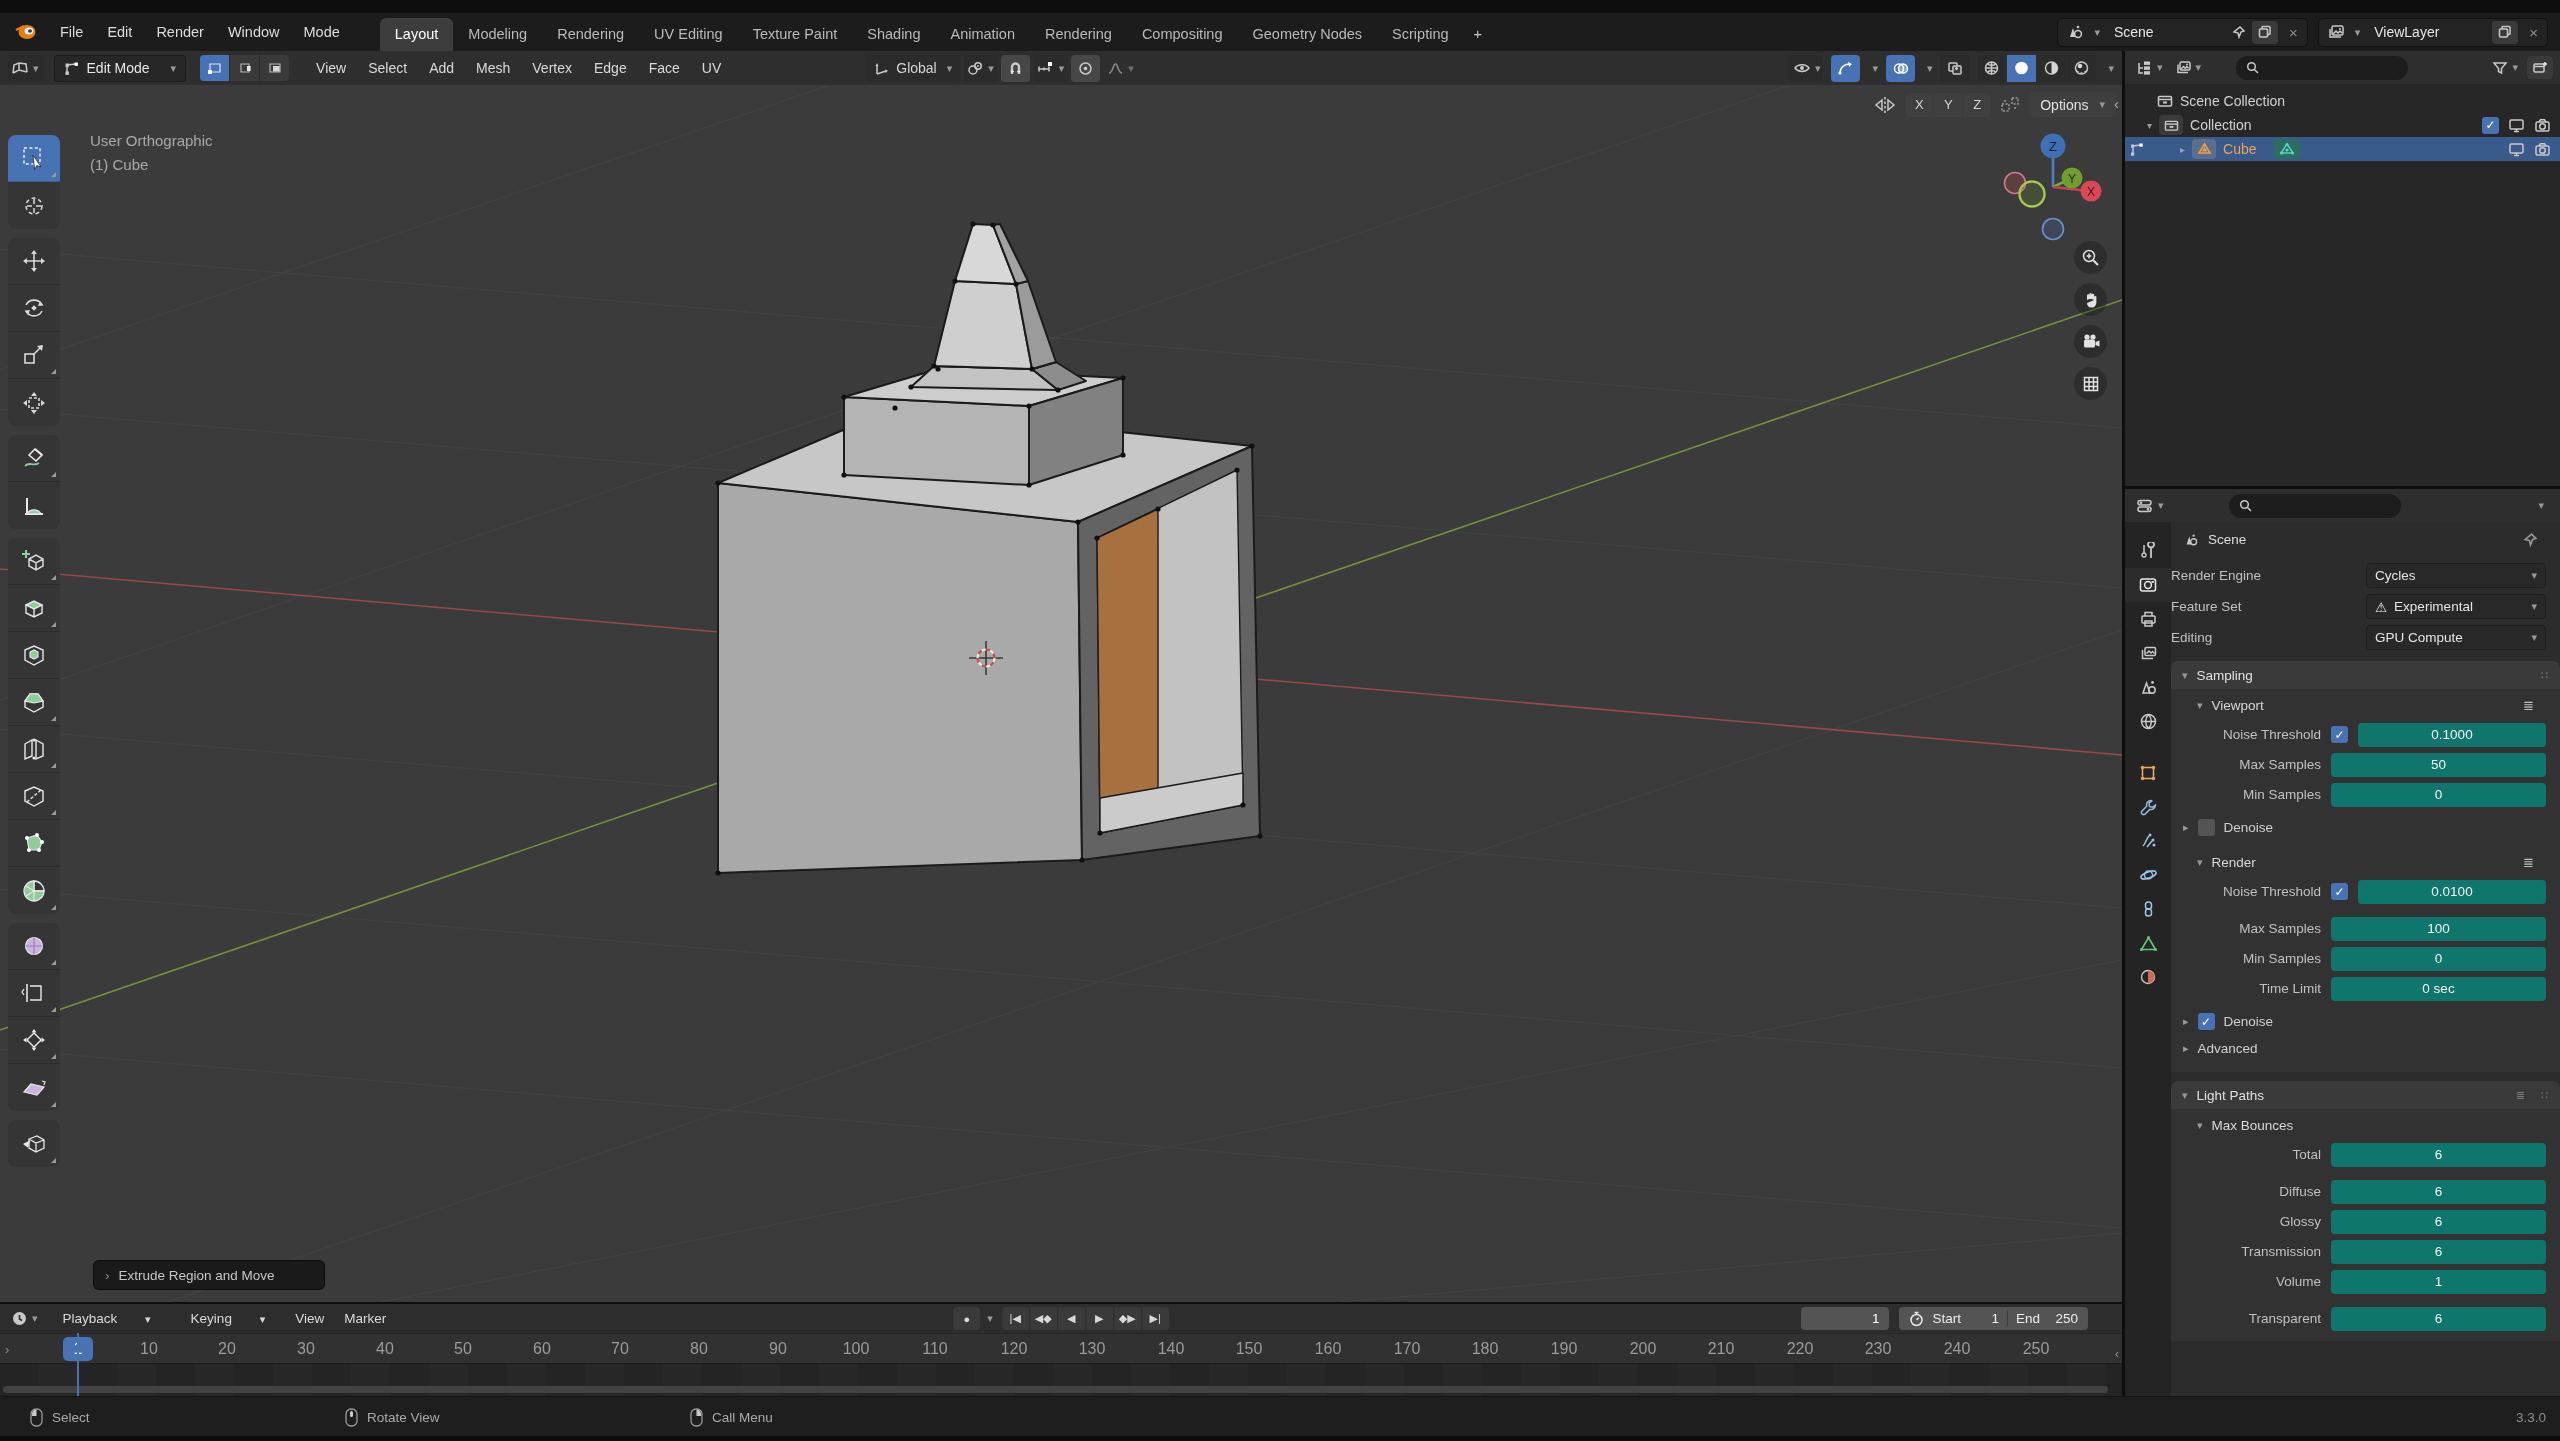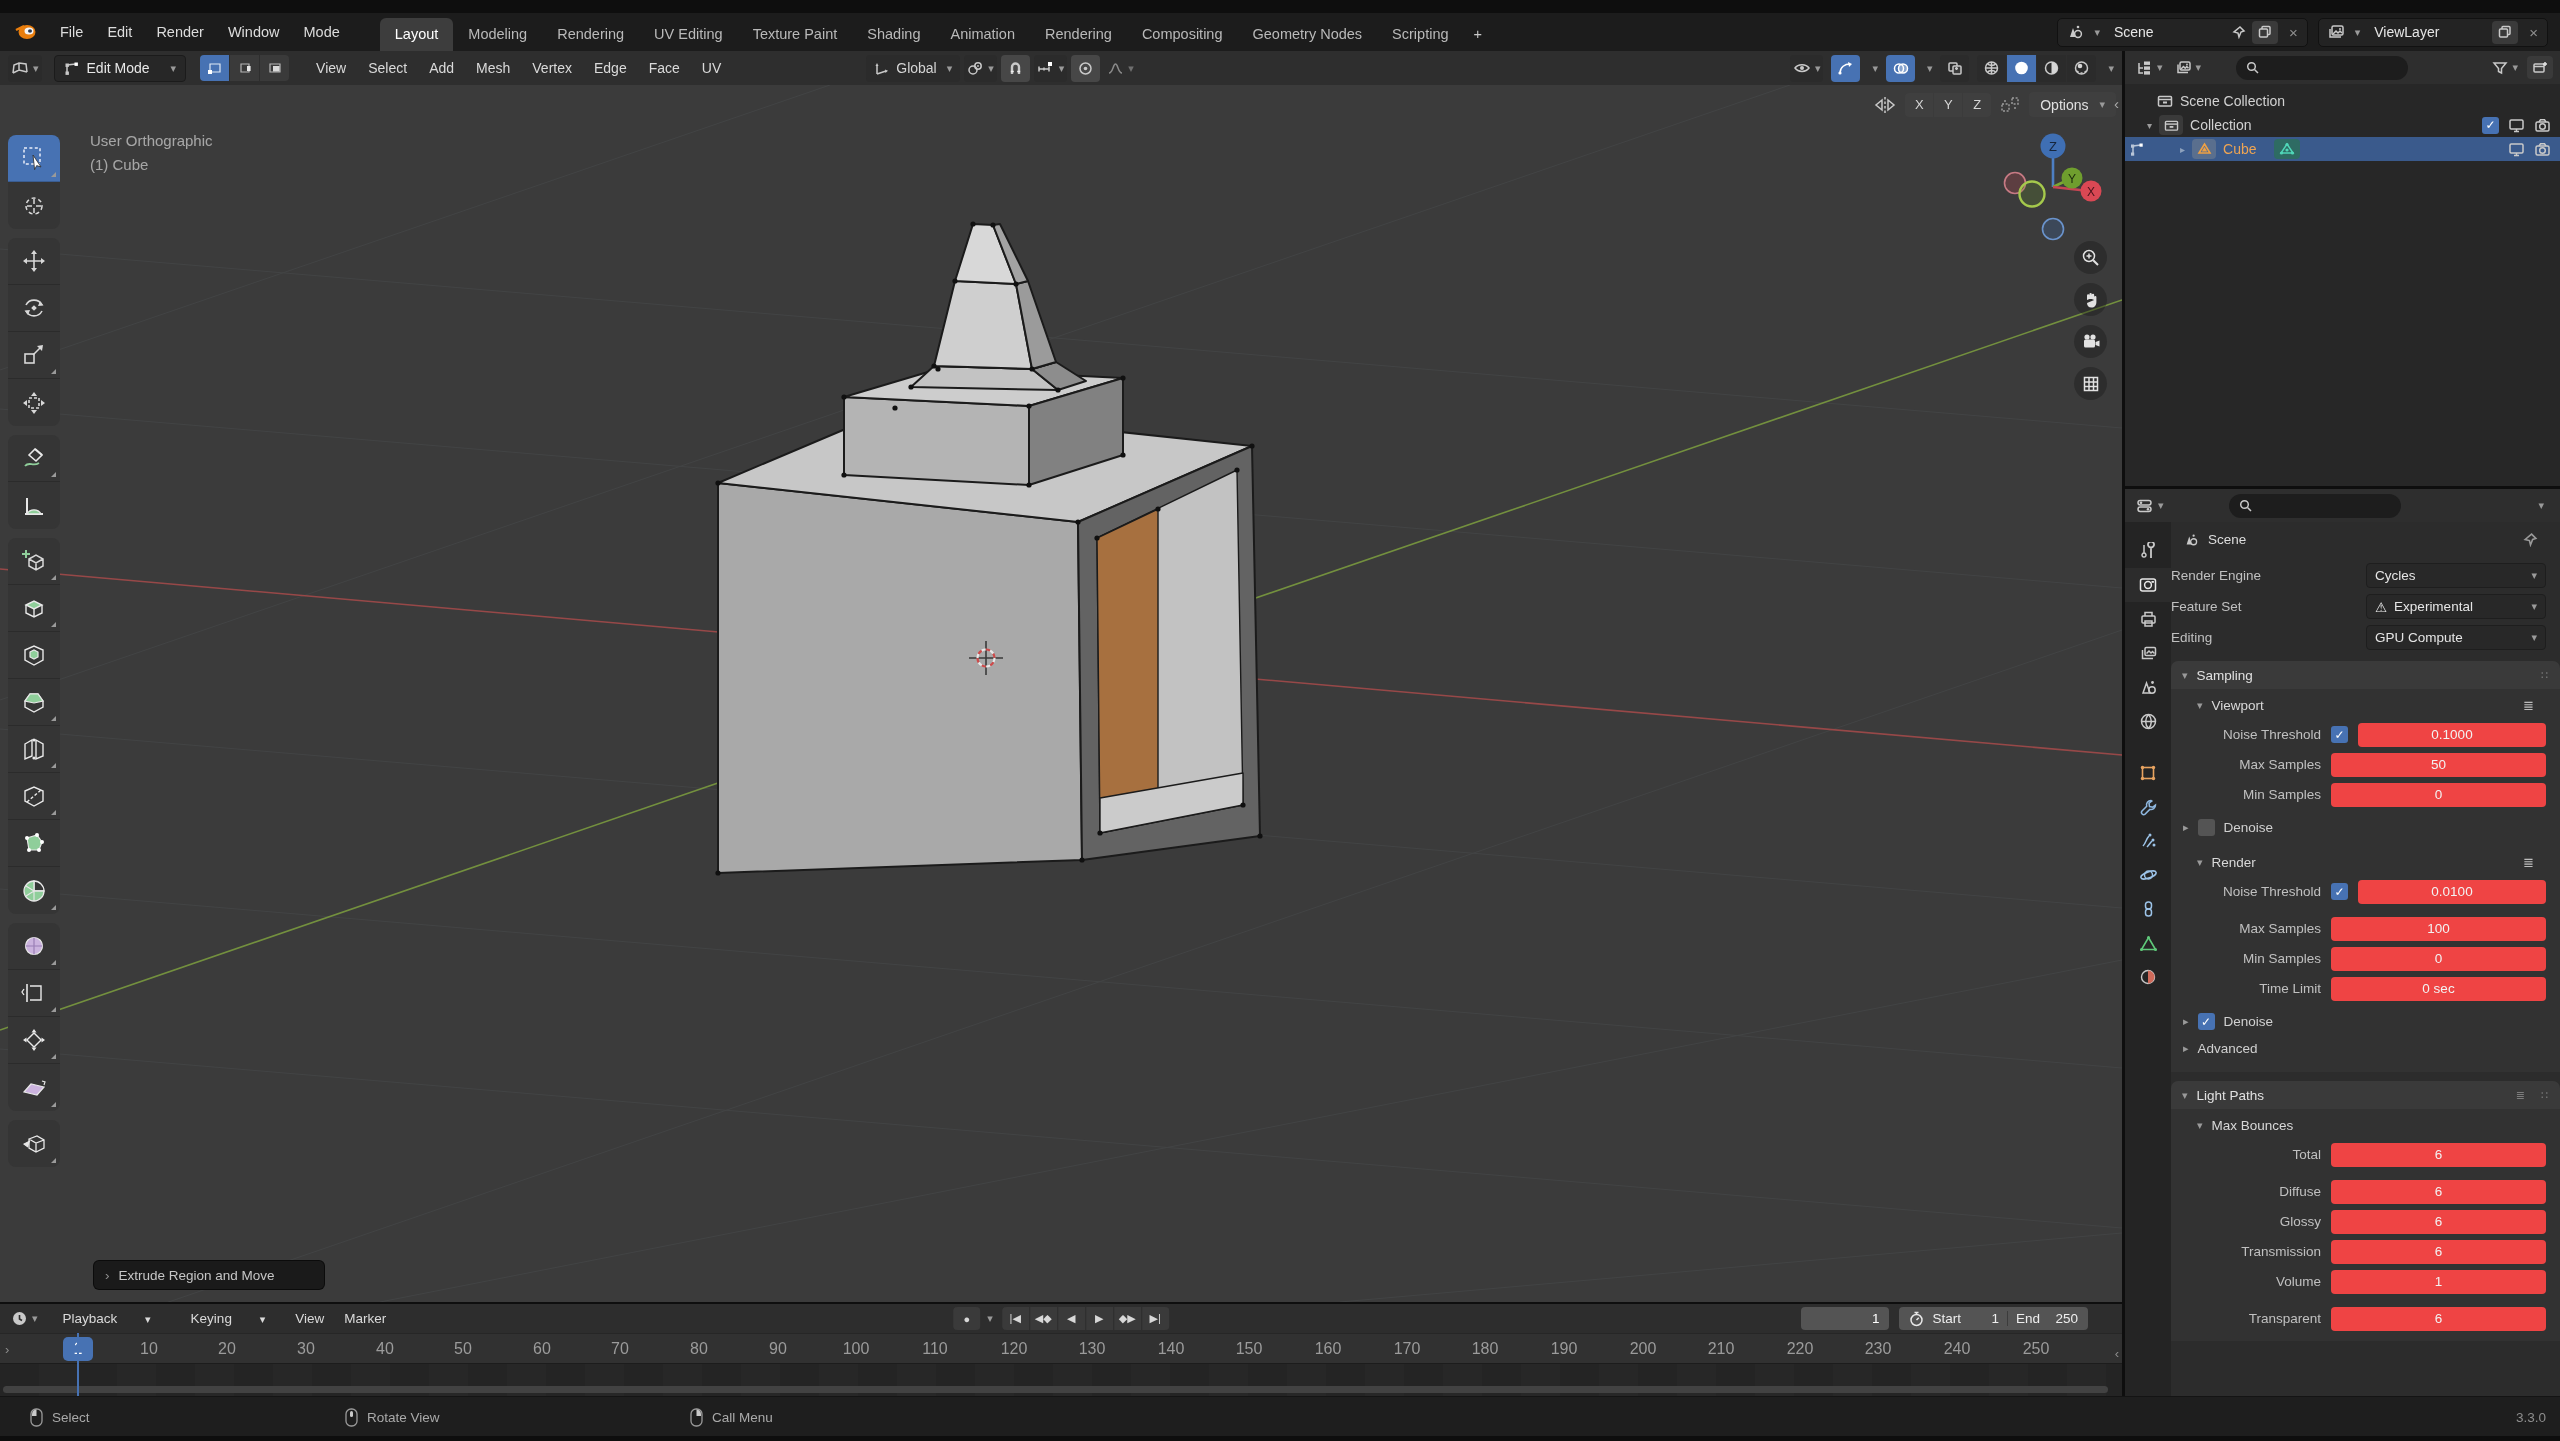--- a/index.html
+++ b/index.html
@@ -106,21 +106,21 @@
   .pptab.gap { height:18px; }
   .pp-content { position:absolute; left:46px; right:0; top:33px; bottom:0; font-size:13.5px; color:#c6c6c6; }
   .crumb { display:flex; align-items:center; gap:9px; padding:10px 12px 8px; color:#dedede; }
   .toprows { padding:8px 14px 2px 0; display:flex; flex-direction:column; gap:6px; }
   .prow { display:flex; align-items:center; gap:10px; height:25px; }
   .plabel { width:185px; color:#c0c0c0; flex:none; }
   .plabel2 { width:150px; text-align:right; color:#c0c0c0; flex:none; }
   .dropdown { flex:1; height:25px; background:#282828; border:1px solid #1e1e1e; border-radius:4px;
               display:flex; align-items:center; padding:0 8px; gap:7px; color:#e5e5e5; }
   .dropdown .cv { margin-left:auto; }
-  .slider { flex:1; height:24px; background:#ef4444; border-radius:4px; display:flex;
+  .slider { flex:1; height:24px; background:#0f766e; border-radius:4px; display:flex;
             align-items:center; justify-content:center; color:#f2f2f2; }
   .panel { margin-top:9px; }
   .phead { height:28px; background:#3a3a3a; border-radius:7px 7px 0 0; display:flex; align-items:center;
            gap:9px; padding:0 11px; color:#e0e0e0; }
   .phead .grip { margin-left:auto; color:#7d7d7d; letter-spacing:1px; font-size:11px; }
   .pbody { background:#323232; padding:2px 14px 10px 0; }
   .sphead { height:28px; display:flex; gap:9px; padding-left:26px; align-items:center; color:#d8d8d8; }
   .listic { margin-left:auto; margin-right:12px; color:#bdbdbd; font-size:13px; }
   .rows { display:flex; flex-direction:column; gap:5px; padding-top:3px; }
   .crow { display:flex; gap:9px; align-items:center; height:27px; padding-left:12px; color:#d0d0d0; }

